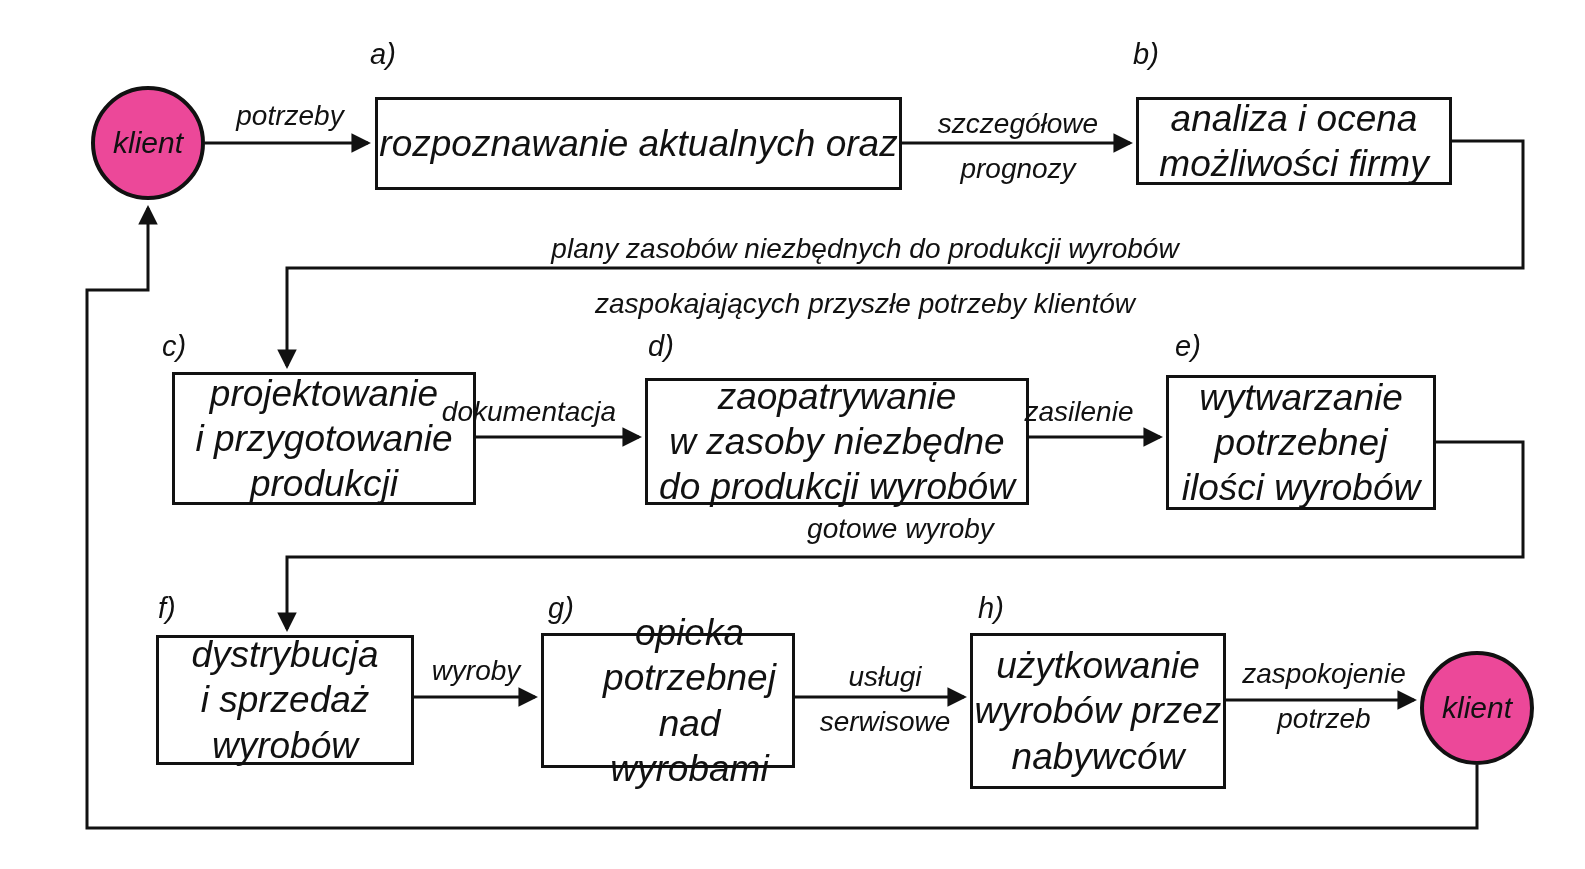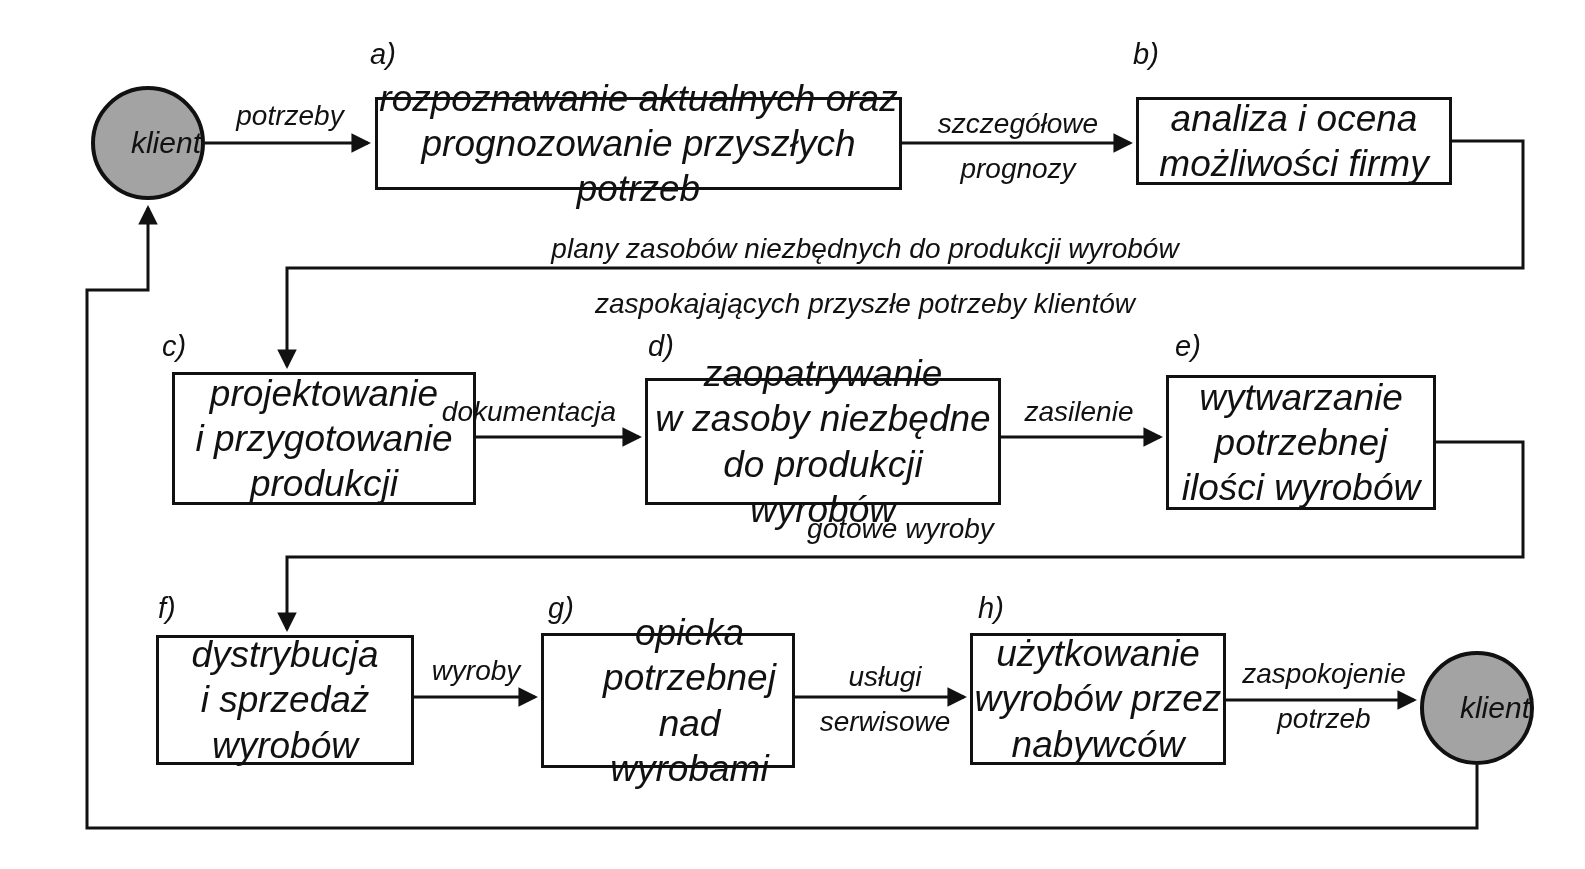--- a/index.html
+++ b/index.html
@@ -28,24 +28,24 @@
     text-align: center;
     font-style: italic;
     font-size: 37px;
     line-height: 1.22;
     box-sizing: border-box;
   }
   .circle {
     position: absolute;
     border: 4px solid #111111;
     border-radius: 50%;
-    background: #a3a3a3;
+    background: #ec4899;
     display: flex;
     align-items: center;
-    justify-content: flex-end;
+    justify-content: center;
     font-style: italic;
     font-size: 30px;
     box-sizing: border-box;
   }
   .tag {
     position: absolute;
     font-style: italic;
     font-size: 29px;
   }
   .edge-label {
@@ -92,35 +92,34 @@
   <div class="tag" style="left:1133px; top:38px;">b)</div>
   <div class="tag" style="left:162px; top:330px;">c)</div>
   <div class="tag" style="left:648px; top:330px;">d)</div>
   <div class="tag" style="left:1175px; top:330px;">e)</div>
   <div class="tag" style="left:158px; top:592px;">f)</div>
   <div class="tag" style="left:548px; top:592px;">g)</div>
   <div class="tag" style="left:978px; top:592px;">h)</div>
 
   <div class="box" style="left:375px; top:97px; width:527px; height:93px;">
     <span>rozpoznawanie aktualnych oraz</span>
-    <span>prognozowanie przyszłych potrzeb</span>
   </div>
 
   <div class="box" style="left:1136px; top:97px; width:316px; height:88px;">
     <span>analiza i ocena</span>
     <span>możliwości firmy</span>
   </div>
 
   <div class="box" style="left:160px; top:372px; width:304px; height:133px;margin-left:12px;">
     <span>projektowanie</span>
     <span>i przygotowanie</span>
     <span>produkcji</span>
   </div>
 
-  <div class="box" style="left:645px; top:378px; width:356px; height:127px;">
+  <div class="box" style="left:645px; top:378px; width:384px; height:127px;">
     <span>zaopatrywanie</span>
     <span>w zasoby niezbędne</span>
     <span>do produkcji wyrobów</span>
   </div>
 
   <div class="box" style="left:1166px; top:375px; width:270px; height:135px;">
     <span>wytwarzanie</span>
     <span>potrzebnej</span>
     <span>ilości wyrobów</span>
   </div>
@@ -130,21 +129,21 @@
     <span>i sprzedaż</span>
     <span>wyrobów</span>
   </div>
 
   <div class="box" style="left:541px; top:633px; width:254px; height:135px;padding-left:43px;">
     <span>opieka</span>
     <span>potrzebnej</span>
     <span>nad wyrobami</span>
   </div>
 
-  <div class="box" style="left:970px; top:633px; width:256px; height:132px;">
+  <div class="box" style="left:970px; top:633px; width:256px; height:156px;">
     <span>użytkowanie</span>
     <span>wyrobów przez</span>
     <span>nabywców</span>
   </div>
 
   <div class="edge-label" style="left:215px; top:100px; width:150px;">potrzeby</div>
 
   <div class="edge-label two-line" style="left:912px; top:102px; width:212px;">
     <span>szczegółowe</span><br>
     <span>prognozy</span>

